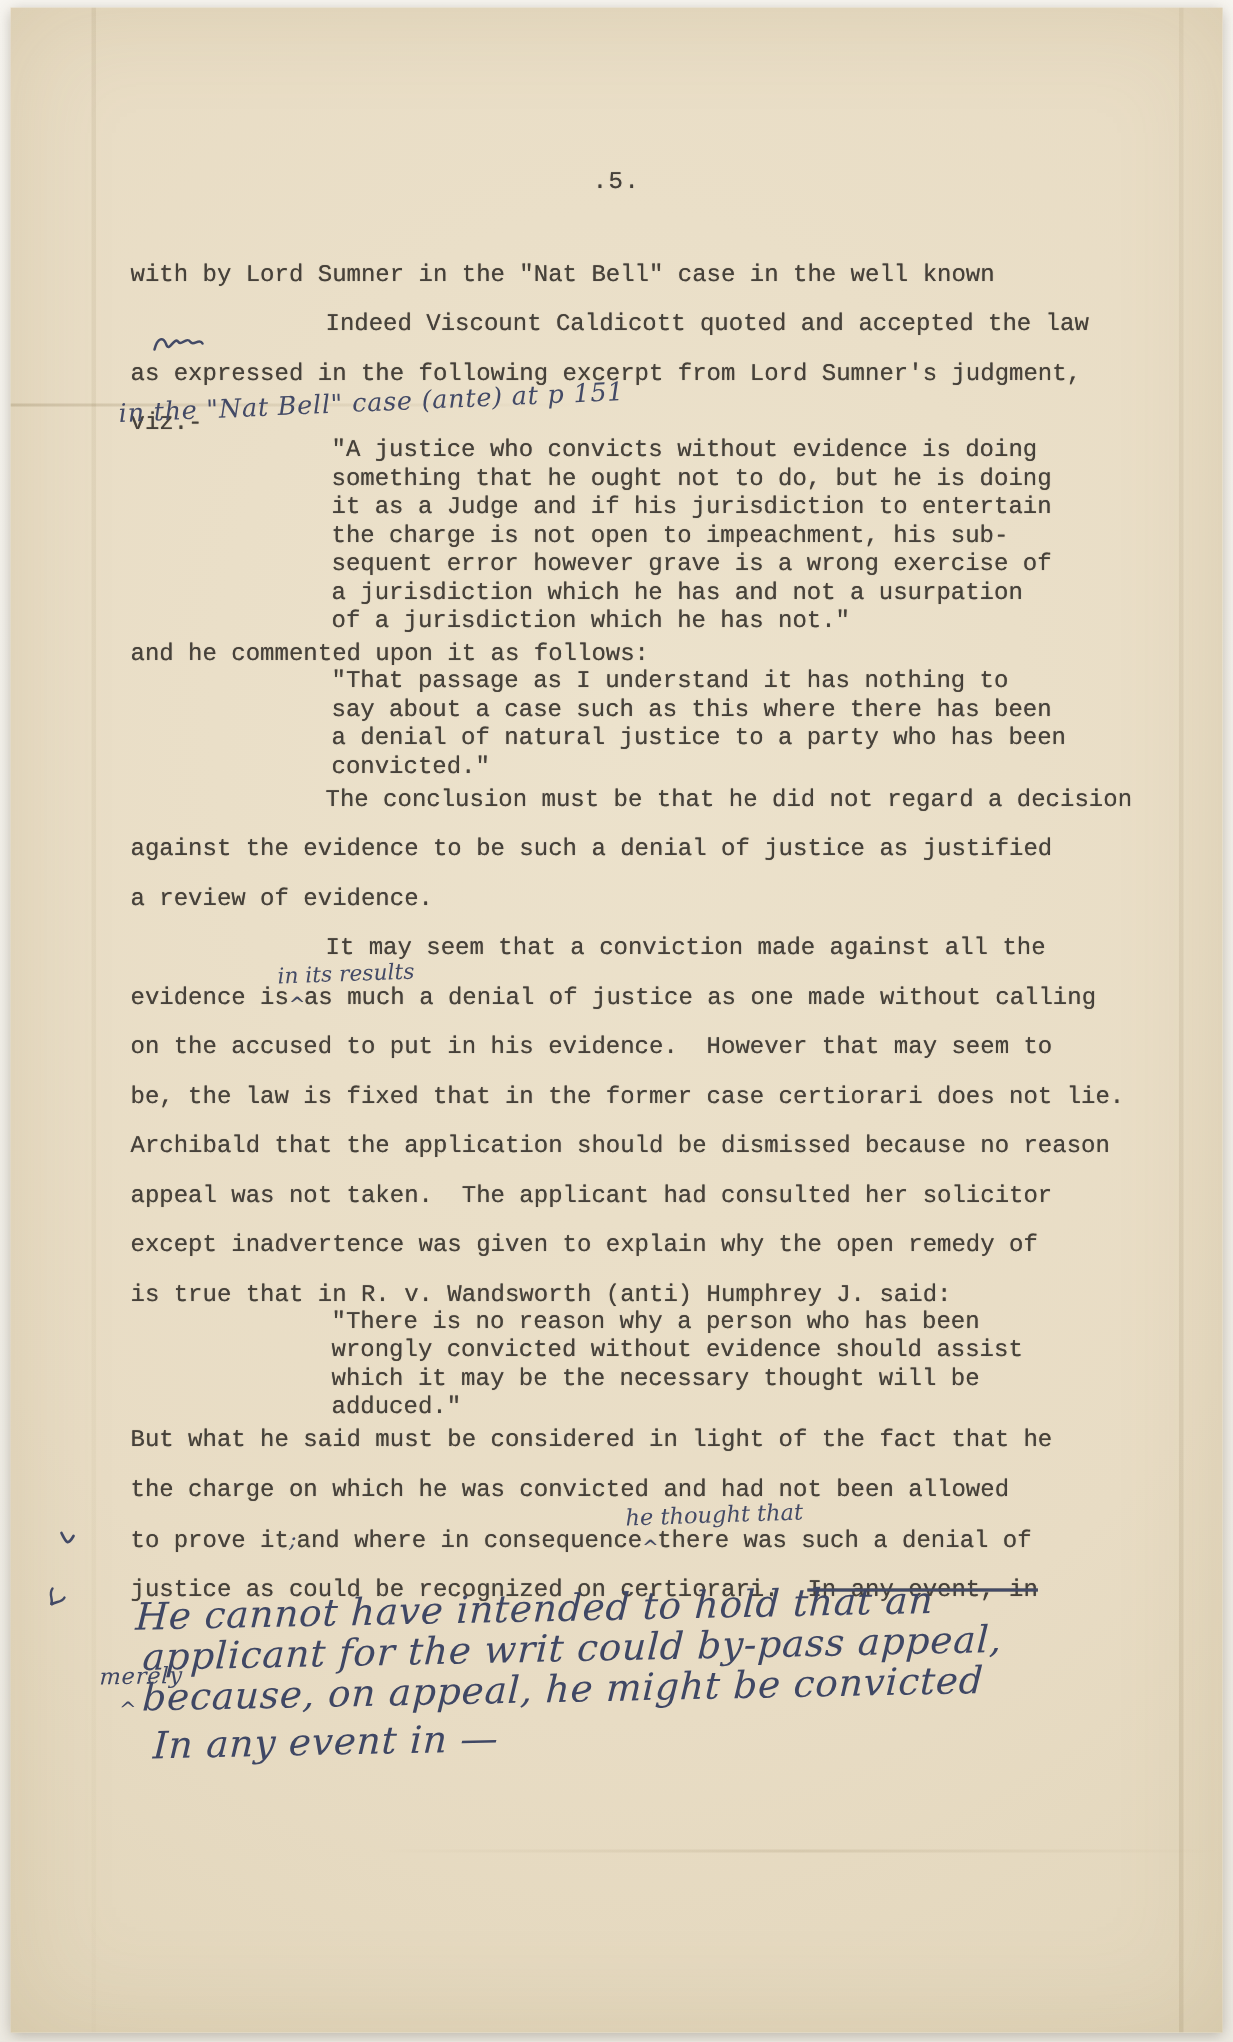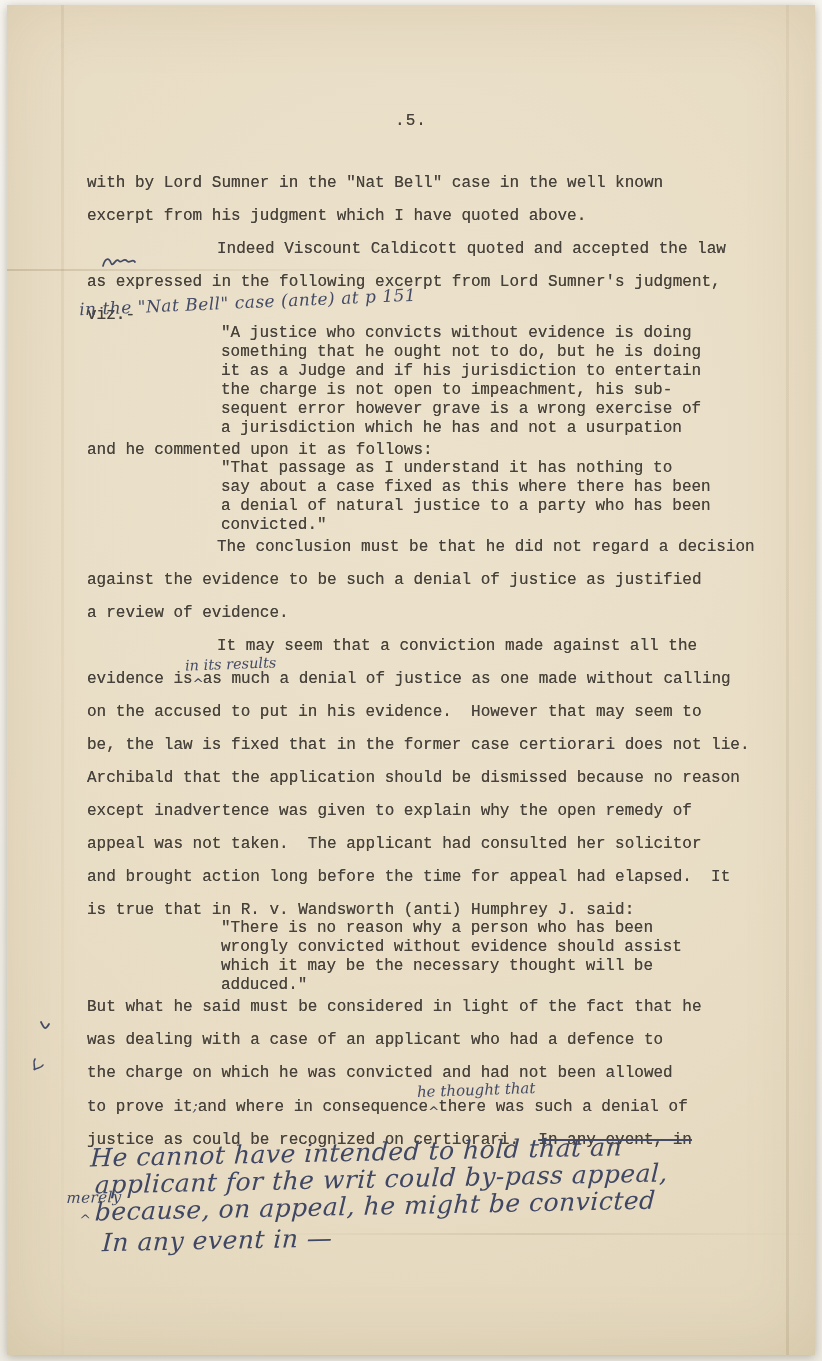--- a/index.html
+++ b/index.html
@@ -96,82 +96,80 @@
       </svg>
     <svg class="mm mm2" width="14" height="16" viewBox="0 0 14 16">
         <path d="M4 2 C1 6 5 9 3 13 C6 10 10 12 12 8" fill="none" stroke="#434a66" stroke-width="1.6" stroke-linecap="round"></path>
       </svg>
 
     <div class="content">
       <div class="pn">.5.</div>
 
       <div class="para first">
         <div class="line">with by Lord Sumner in the "Nat Bell" case in the well known</div>
-        <div class="line">excerpt from his judgment which I have quoted above.</div>
       </div>
 
       <div class="para">
         <div class="line ind">Indeed Viscount Caldicott quoted and accepted the law</div>
         <div class="line rel"><span>as expressed in the following excerpt from Lord Sumner's judgment,</span><svg class="scribble" width="36" height="16" viewBox="0 0 36 16">
               <path d="M2 12 C4 4 8 3 10 9 C12 14 15 3 18 7 C20 10 23 3 26 7 C28 10 32 4 34 8" fill="none" stroke="#434a66" stroke-width="1.7" stroke-linecap="round"></path>
             </svg><div class="hw citation">in the "Nat Bell" case (ante) at p 151</div></div>
         <div class="line">viz.-</div>
       </div>
 
       <div class="quote">
         <div class="line">"A justice who convicts without evidence is doing</div>
         <div class="line">something that he ought not to do, but he is doing</div>
         <div class="line">it as a Judge and if his jurisdiction to entertain</div>
         <div class="line">the charge is not open to impeachment, his sub-</div>
         <div class="line">sequent error however grave is a wrong exercise of</div>
         <div class="line">a jurisdiction which he has and not a usurpation</div>
+        <div class="line">of a jurisdiction which he has not."</div>
       </div>
 
       <div class="para">
         <div class="line">and he commented upon it as follows:</div>
       </div>
 
       <div class="quote">
         <div class="line">"That passage as I understand it has nothing to</div>
-        <div class="line">say about a case fixed as this where there has been</div>
+        <div class="line">say about a case such as this where there has been</div>
         <div class="line">a denial of natural justice to a party who has been</div>
         <div class="line">convicted."</div>
       </div>
 
       <div class="para">
         <div class="line ind">The conclusion must be that he did not regard a decision</div>
         <div class="line">against the evidence to be such a denial of justice as justified</div>
         <div class="line">a review of evidence.</div>
       </div>
 
       <div class="para">
         <div class="line ind">It may seem that a conviction made against all the</div>
         <div class="line rel"><span>evidence is</span><span class="caret">^</span><span>as much a denial of justice as one made without calling</span><div class="hw ins-results">in its results</div></div>
         <div class="line">on the accused to put in his evidence.  However that may seem to</div>
         <div class="line">be, the law is fixed that in the former case certiorari does not lie.</div>
       </div>
 
       <div class="para">
         <div class="line">Archibald that the application should be dismissed because no reason</div>
+        <div class="line">appeal was not taken.  The applicant had consulted her solicitor</div>
         <div class="line">except inadvertence was given to explain why the open remedy of</div>
-        <div class="line">appeal was not taken.  The applicant had consulted her solicitor</div>
-        <div class="line">and brought action long before the time for appeal had elapsed.  It</div>
         <div class="line">is true that in R. v. Wandsworth (anti) Humphrey J. said:</div>
       </div>
 
       <div class="quote">
         <div class="line">"There is no reason why a person who has been</div>
         <div class="line">wrongly convicted without evidence should assist</div>
         <div class="line">which it may be the necessary thought will be</div>
         <div class="line">adduced."</div>
       </div>
 
       <div class="para">
         <div class="line">But what he said must be considered in light of the fact that he</div>
-        <div class="line">was dealing with a case of an applicant who had a defence to</div>
         <div class="line">the charge on which he was convicted and had not been allowed</div>
         <div class="line rel"><span>to prove it</span><span class="hw inkpunct">;</span><span>and where in consequence</span><span class="caret">^</span><span>there was such a denial of</span><div class="hw he-thought">he thought that</div></div>
         <div class="line"><span>justice as could be recognized on certiorari.  </span><span class="struck">In any event, in</span></div>
       </div>
 
       <div class="hw hw-block">
         <div class="hwl hwl1">He cannot have intended to hold that an</div>
         <div class="hwl hwl2">applicant for the writ could by-pass appeal,</div>
         <div class="hwl hwl3 rel"><span class="merely">merely</span><span class="caret2">^</span><span>because, on appeal, he might be convicted</span></div>
         <div class="hwl hwl4">In any event in —</div>

